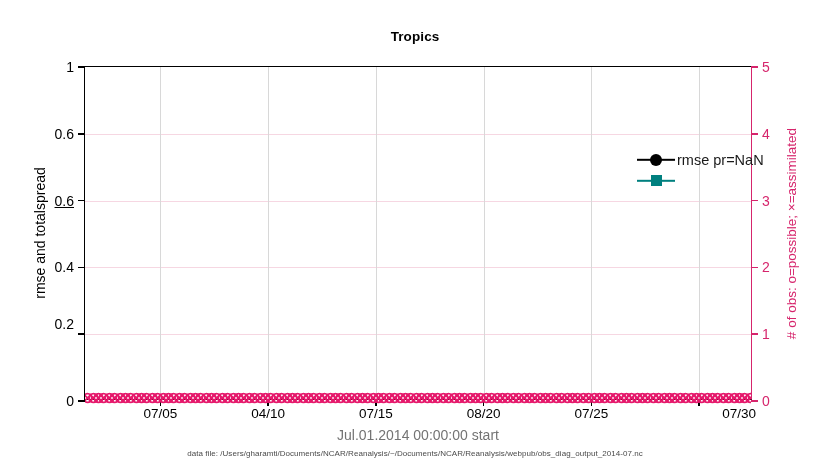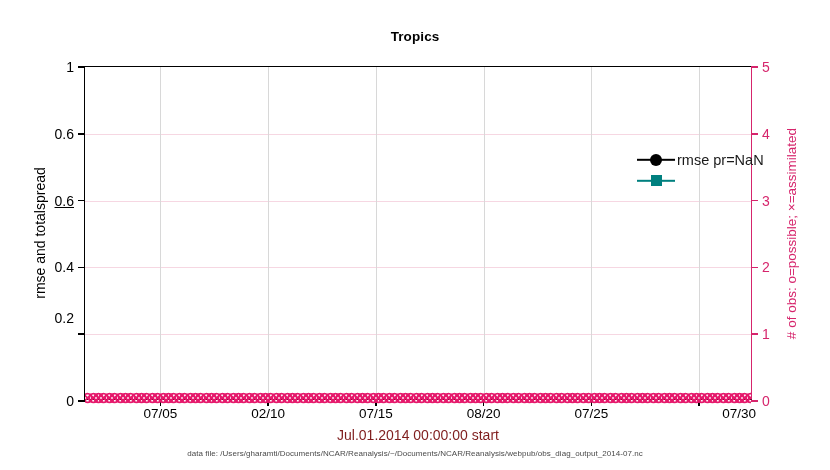--- a/index.html
+++ b/index.html
@@ -152,21 +152,21 @@
     font-size: 13.5px;
     color: #d6256c;
   }
   #xaxis-name {
     position: absolute;
     left: 84px;
     top: 427px;
     width: 668px;
     text-align: center;
     font-size: 14px;
-    color: #7f1d1d;
+    color: #737373;
   }
 
   
   #footer-note {
     position: absolute;
     left: 0;
     top: 449px;
     width: 830px;
     text-align: center;
     font-size: 8px;
@@ -266,21 +266,21 @@
       <div class="grid-v" style="left: 183.161px; background: rgb(216, 216, 216);"></div>
       <div class="grid-v" style="left: 290.903px; background: rgb(216, 216, 216);"></div>
       <div class="grid-v" style="left: 398.645px; background: rgb(216, 216, 216);"></div>
       <div class="grid-v" style="left: 506.387px; background: rgb(216, 216, 216);"></div>
       <div class="grid-v" style="left: 614.129px; background: rgb(216, 216, 216);"></div>
     </div>
   <div id="tick-layer">
       <div class="tick-left" style="top: 333.2px;"></div>
       <div class="ylabel-left" style="top: 334px;">0</div>
       <div class="tick-left" style="top: 266.4px;"></div>
-      <div class="ylabel-left" style="top: 251px;">0.2</div>
+      <div class="ylabel-left" style="top: 257px;">0.2</div>
       <div class="tick-left" style="top: 199.6px;"></div>
       <div class="ylabel-left" style="top: 200.4px;">0.4</div>
       <div class="tick-left" style="top: 132.8px;"></div>
       <div class="ylabel-left" style="top: 133.6px; text-decoration: underline;">0.6</div>
       <div class="tick-left" style="top: 66px;"></div>
       <div class="ylabel-left" style="top: 66.8px;">0.6</div>
       <div class="tick-left" style="top: -0.8px;"></div>
       <div class="ylabel-left" style="top: 0px;">1</div>
       <div class="tick-right" style="top: 333.2px;"></div>
       <div class="ylabel-right" style="top: 334px;">0</div>
@@ -290,21 +290,21 @@
       <div class="ylabel-right" style="top: 200.4px;">2</div>
       <div class="tick-right" style="top: 132.8px;"></div>
       <div class="ylabel-right" style="top: 133.6px;">3</div>
       <div class="tick-right" style="top: 66px;"></div>
       <div class="ylabel-right" style="top: 66.8px;">4</div>
       <div class="tick-right" style="top: -0.8px;"></div>
       <div class="ylabel-right" style="top: 0px;">5</div>
       <div class="tick-bottom" style="left: 74.7194px;"></div>
       <div class="xlabel-tick" style="left: 75.4194px;">07/05</div>
       <div class="tick-bottom" style="left: 182.461px;"></div>
-      <div class="xlabel-tick" style="left: 183.161px;">02/10</div>
+      <div class="xlabel-tick" style="left: 183.161px;">04/10</div>
       <div class="tick-bottom" style="left: 290.203px;"></div>
       <div class="xlabel-tick" style="left: 290.903px;">07/15</div>
       <div class="tick-bottom" style="left: 397.945px;"></div>
       <div class="xlabel-tick" style="left: 398.645px;">08/20</div>
       <div class="tick-bottom" style="left: 505.687px;"></div>
       <div class="xlabel-tick" style="left: 506.387px;">07/25</div>
       <div class="tick-bottom" style="left: 613.429px;"></div>
       <div class="xlabel-tick" style="left: 614.129px; margin-left: 40px;">07/30</div>
     </div>
 

